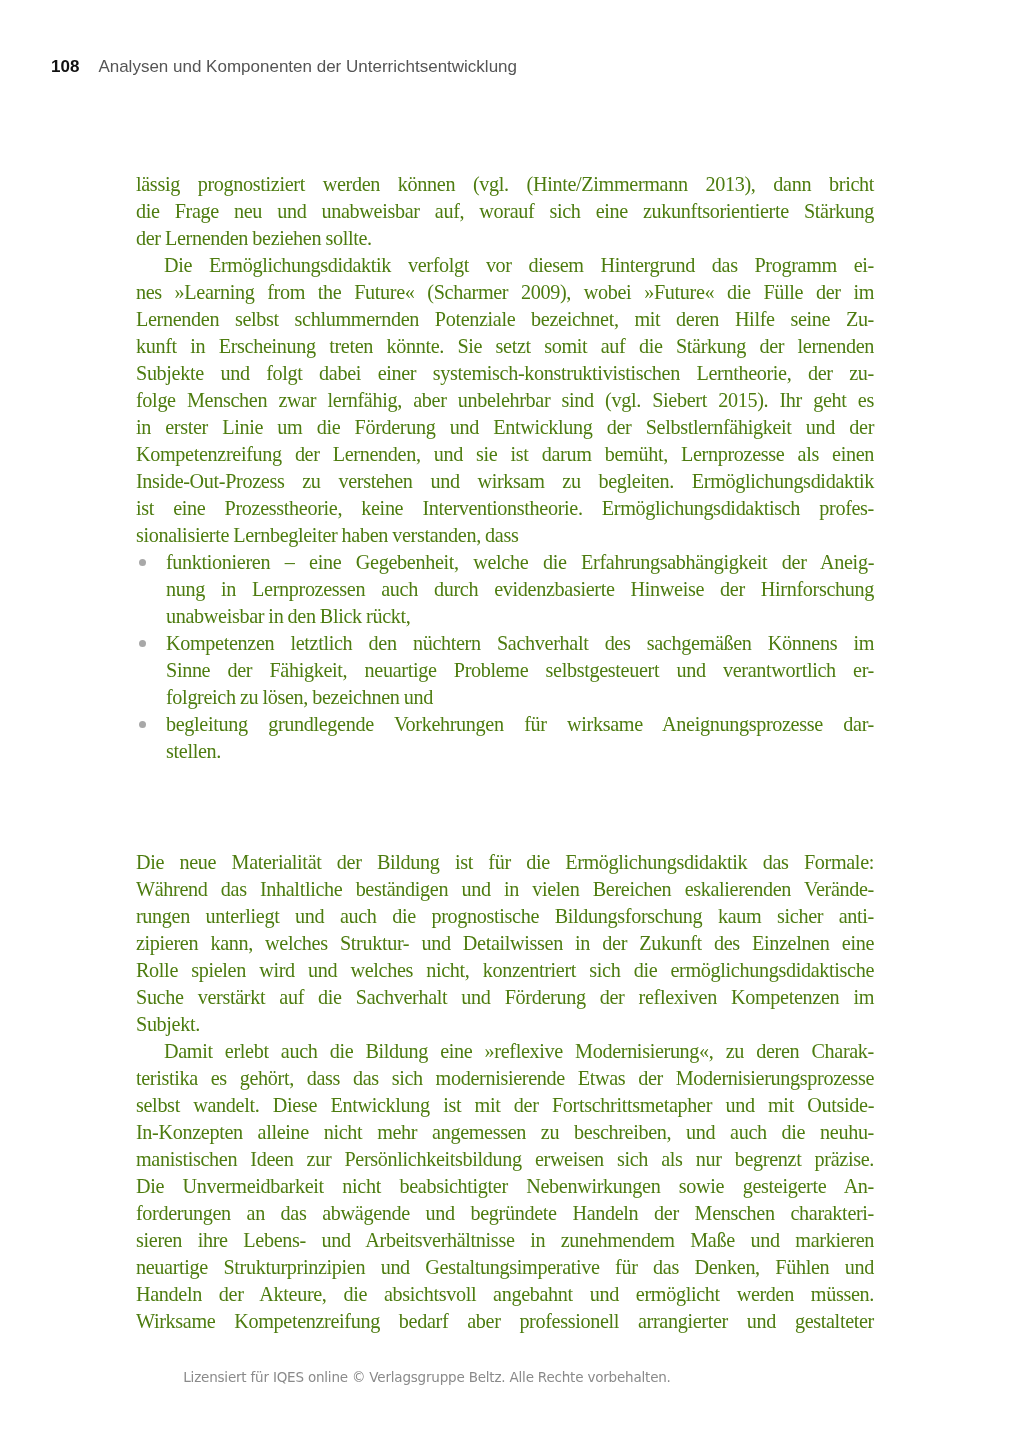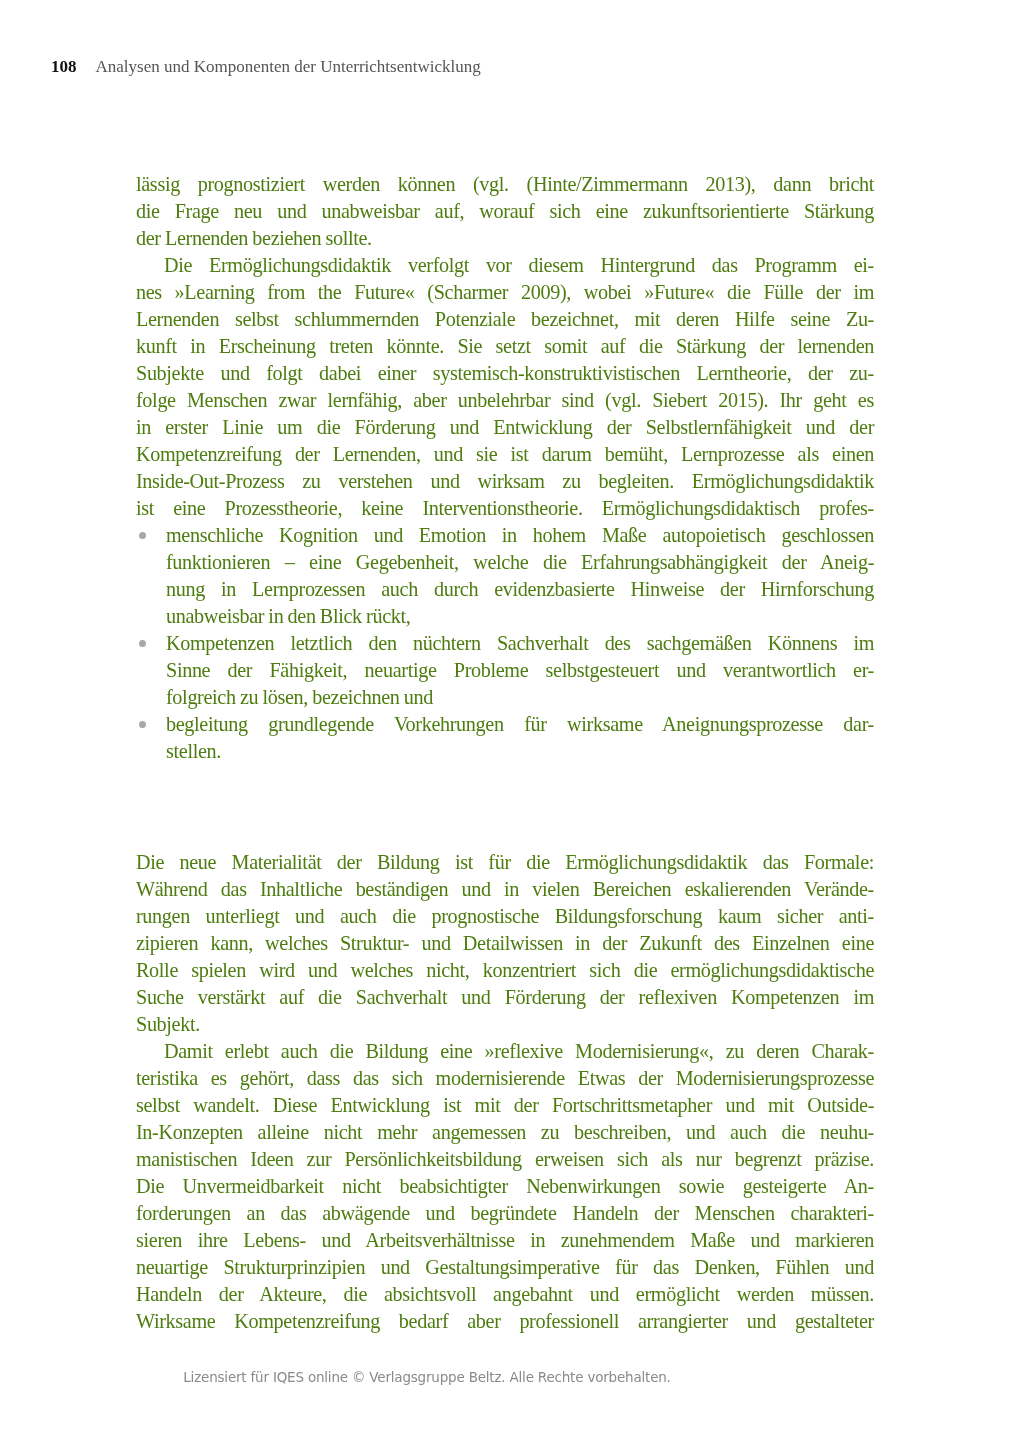--- a/index.html
+++ b/index.html
@@ -10,21 +10,21 @@
     body {
       width: 1010px;
       height: 1453px;
       position: relative;
       overflow: hidden;
     }
     .running-head {
       position: absolute;
       top: 57px;
       left: 51px;
-      font-family: Liberation Serif, serif;
+      font-family: Liberation Sans, sans-serif;
       font-size: 17px;
       color: #555555;
       white-space: nowrap;
     }
     .running-head .page-num {
       color: #111111;
       font-weight: bold;
       margin-right: 19px;
     }
     .text-block {
@@ -94,26 +94,26 @@
     <span class="line indent">Die Ermöglichungsdidaktik verfolgt vor diesem Hintergrund das Programm ei-</span>
     <span class="line">nes »Learning from the Future« (Scharmer 2009), wobei »Future« die Fülle der im</span>
     <span class="line">Lernenden selbst schlummernden Potenziale bezeichnet, mit deren Hilfe seine Zu-</span>
     <span class="line">kunft in Erscheinung treten könnte. Sie setzt somit auf die Stärkung der lernenden</span>
     <span class="line">Subjekte und folgt dabei einer systemisch-konstruktivistischen Lerntheorie, der zu-</span>
     <span class="line">folge Menschen zwar lernfähig, aber unbelehrbar sind (vgl. Siebert 2015). Ihr geht es</span>
     <span class="line">in erster Linie um die Förderung und Entwicklung der Selbstlernfähigkeit und der</span>
     <span class="line">Kompetenzreifung der Lernenden, und sie ist darum bemüht, Lernprozesse als einen</span>
     <span class="line">Inside-Out-Prozess zu verstehen und wirksam zu begleiten. Ermöglichungsdidaktik</span>
     <span class="line">ist eine Prozesstheorie, keine Interventionstheorie. Ermöglichungsdidaktisch profes-</span>
+    <span class="line last">sionalisierte Lernbegleiter haben verstanden, dass</span>
   </div>
 
   <div>
     <div class="bullet-item">
       <span class="bullet-dot"></span>
-      <span class="line">menschliche Kognition und Emotion in hohem Maße autopoietisch geschlossen</span>
       <span class="line">funktionieren – eine Gegebenheit, welche die Erfahrungsabhängigkeit der Aneig-</span>
       <span class="line">nung in Lernprozessen auch durch evidenzbasierte Hinweise der Hirnforschung</span>
       <span class="line last">unabweisbar in den Blick rückt,</span>
     </div>
     <div class="bullet-item">
       <span class="bullet-dot"></span>
       <span class="line">Kompetenzen letztlich den nüchtern Sachverhalt des sachgemäßen Könnens im</span>
       <span class="line">Sinne der Fähigkeit, neuartige Probleme selbstgesteuert und verantwortlich er-</span>
       <span class="line last">folgreich zu lösen, bezeichnen und</span>
     </div>

